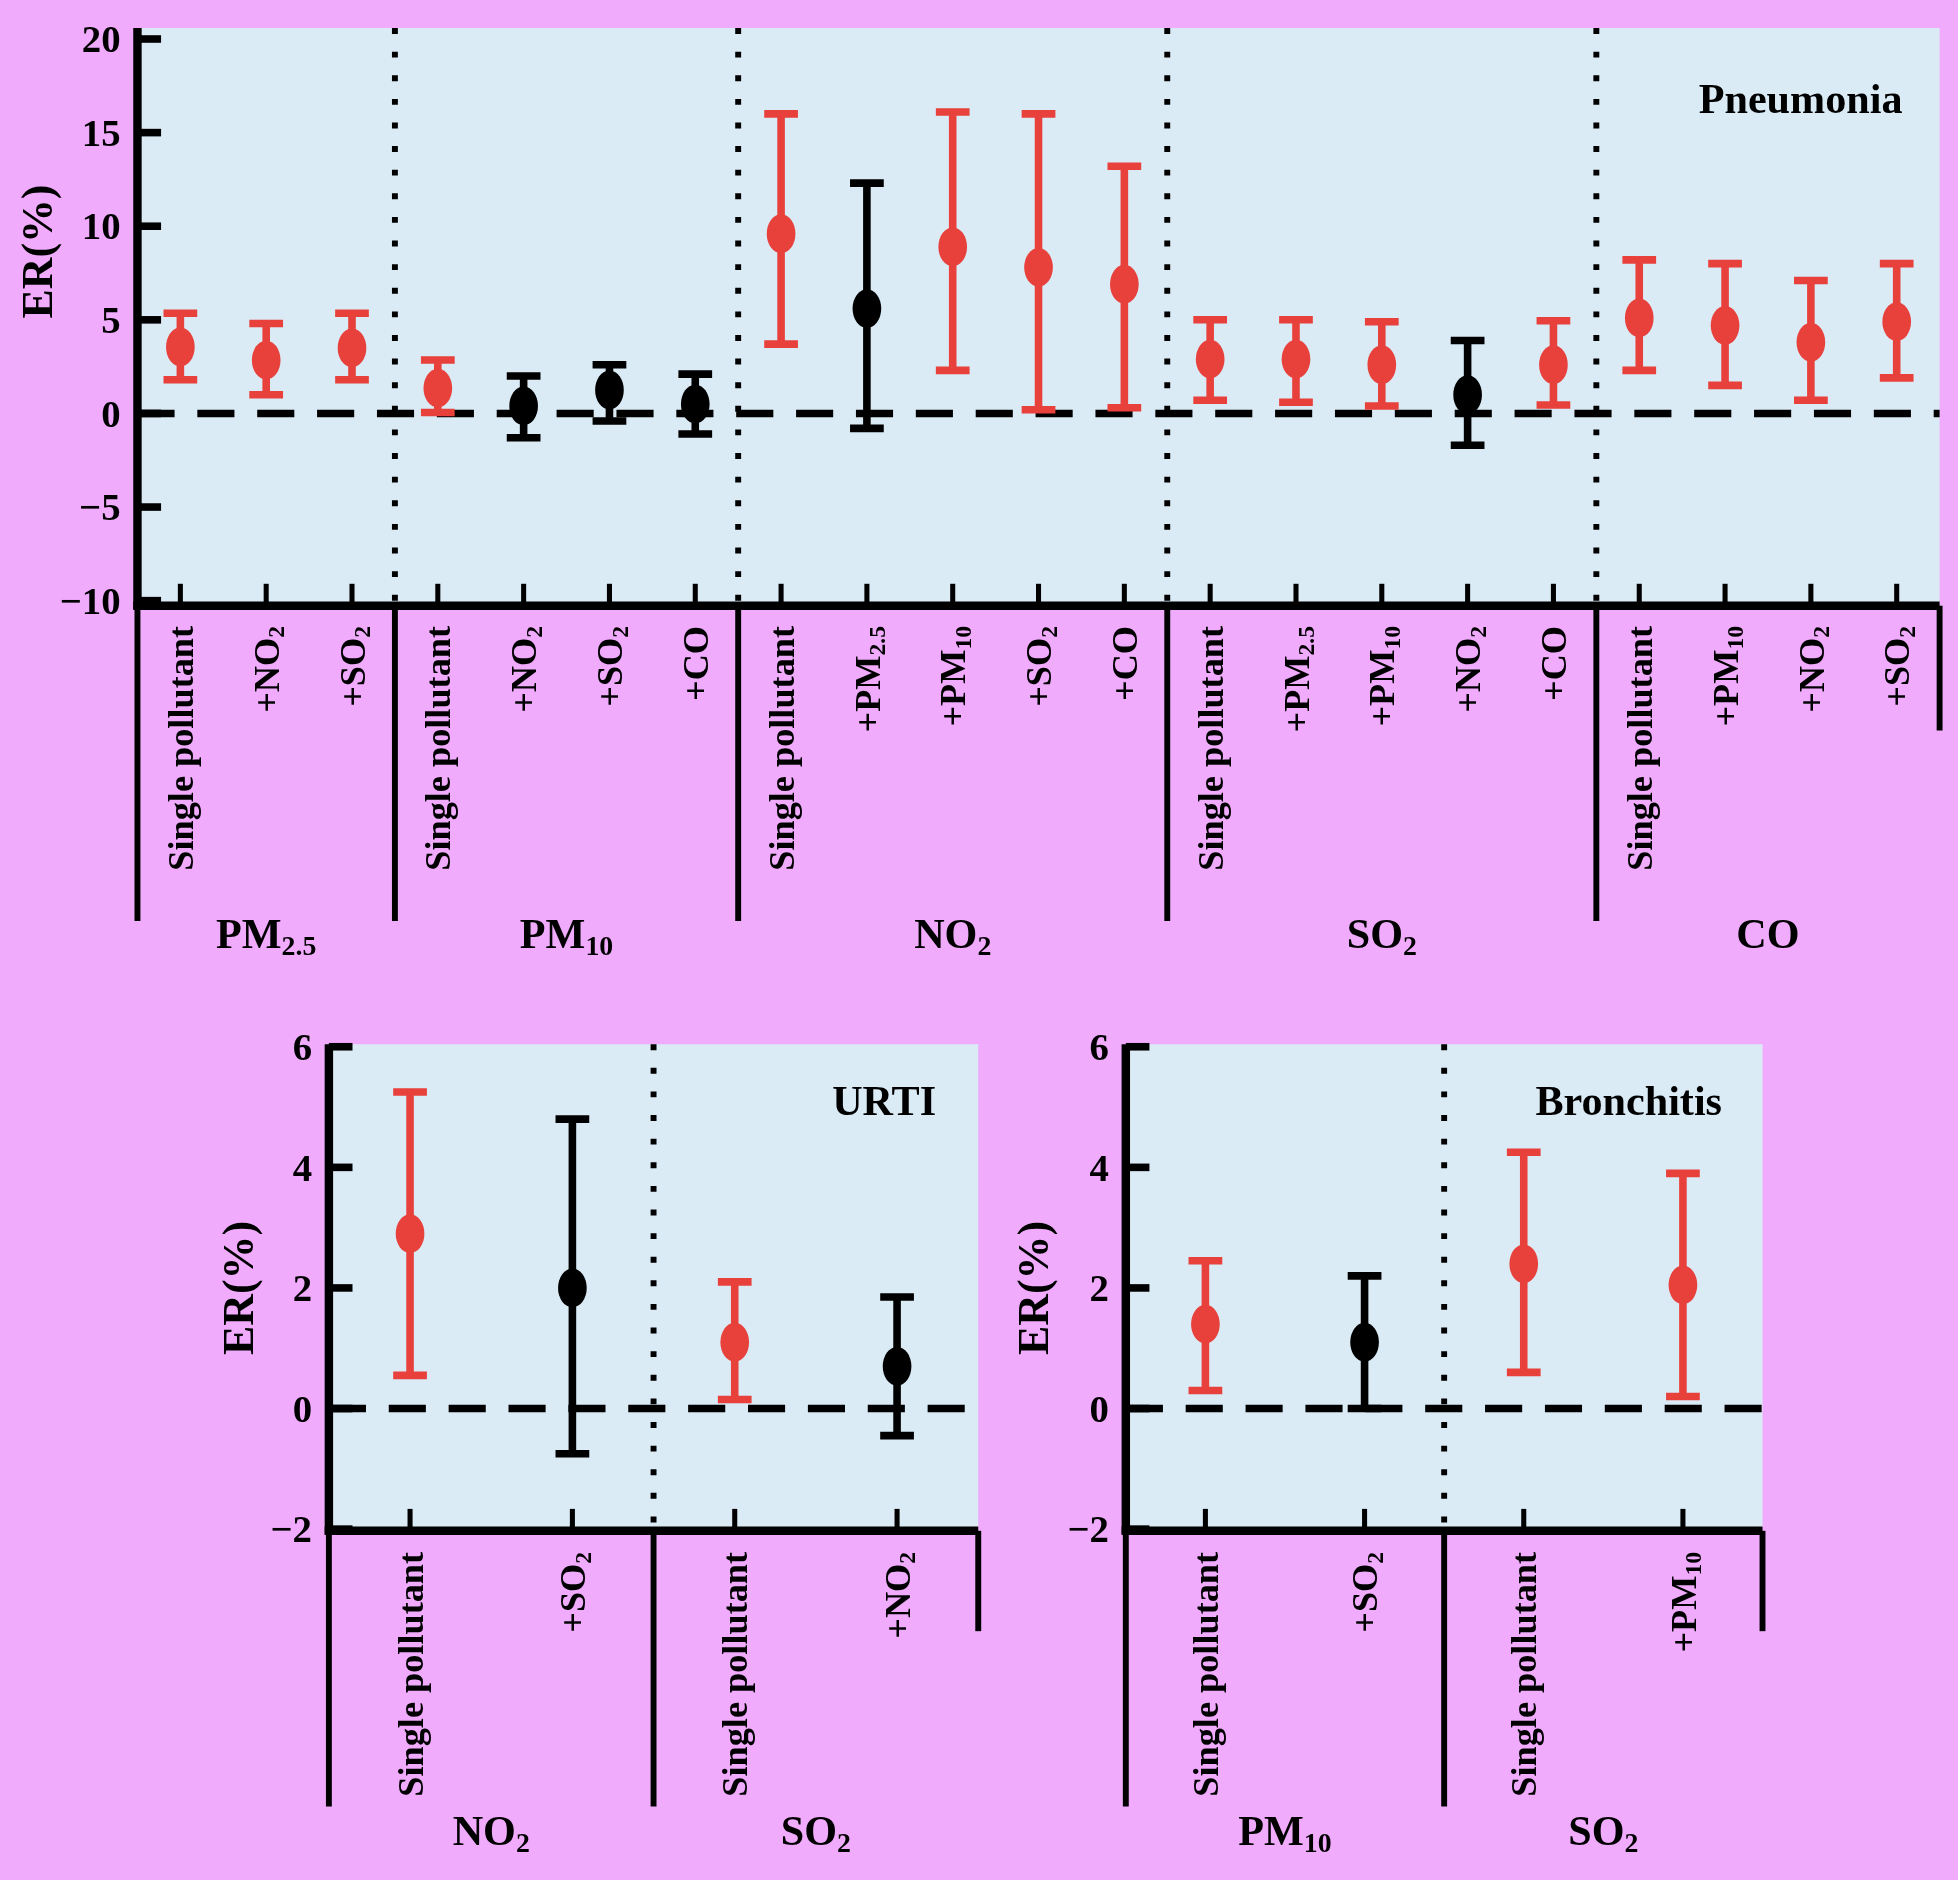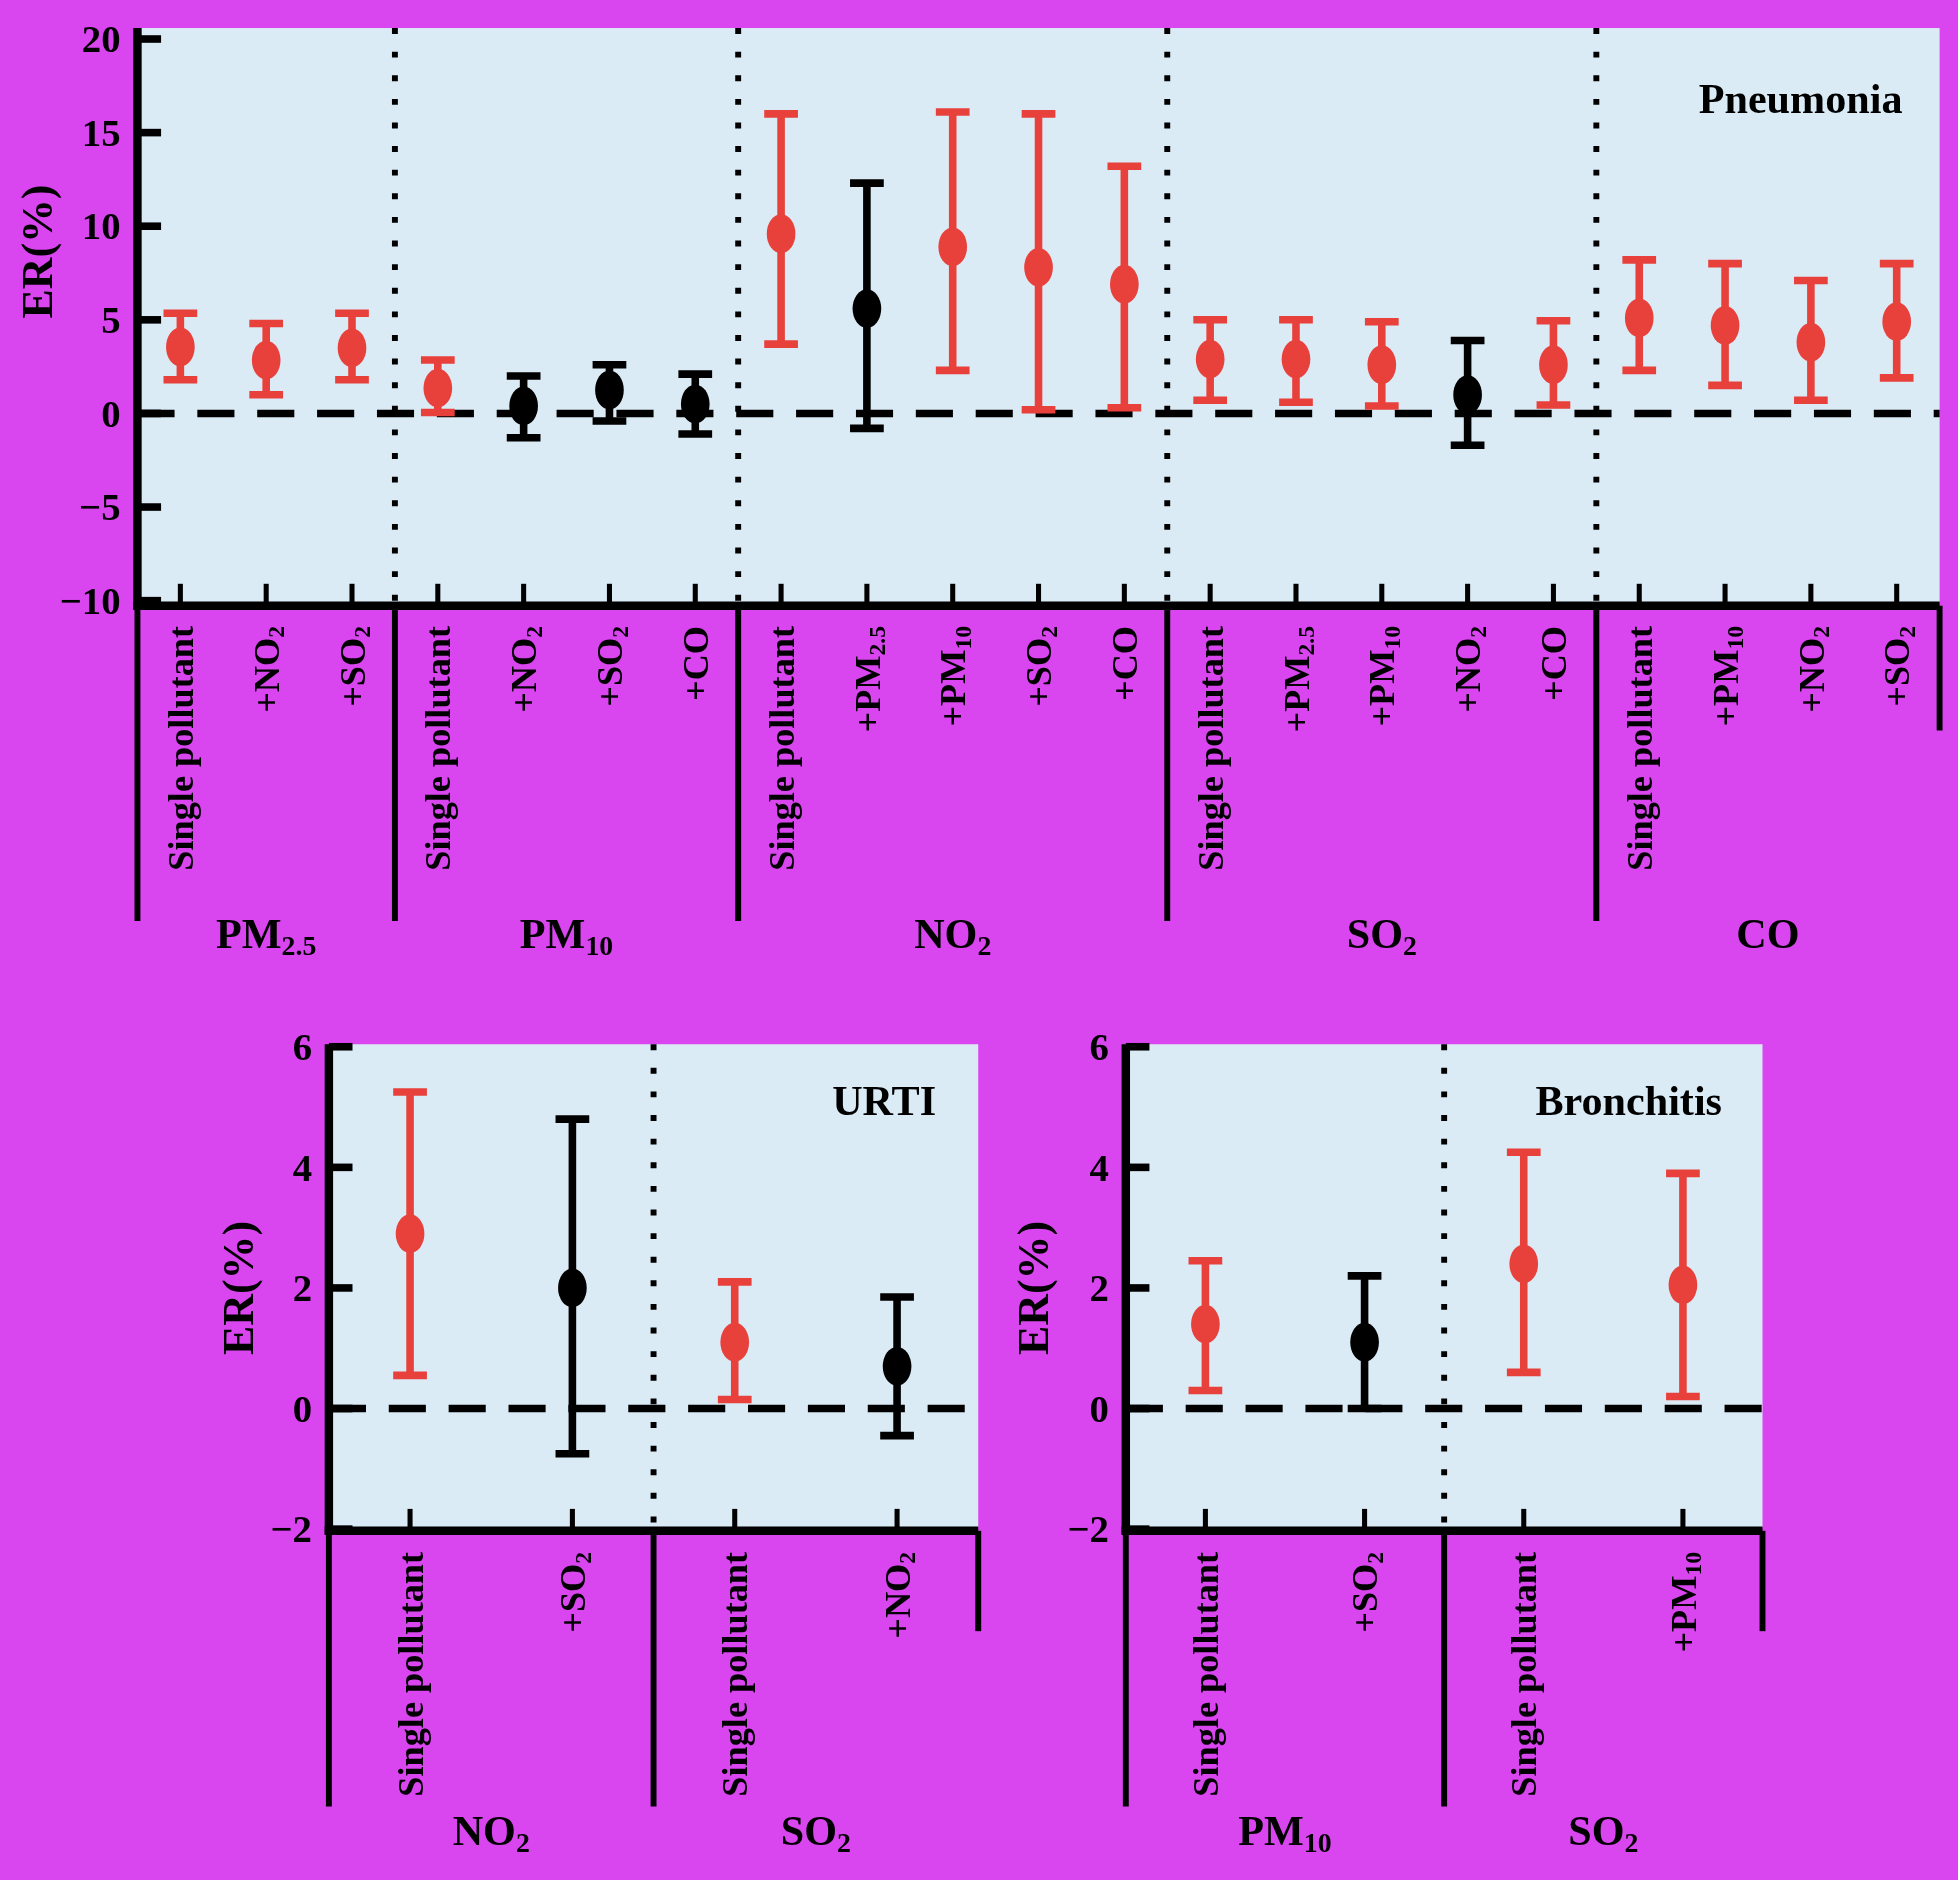--- a/index.html
+++ b/index.html
@@ -1,16 +1,16 @@
 <!DOCTYPE html>
 <html style="font-size:13.5px"><head>
 <meta charset="utf-8">
 <style>
   html,body{margin:0;padding:0;background:#ffffff;}
-  .figure{position:relative;width:1959px;height:1881px;background:#d946ef;overflow:hidden;text-align:right;}
+  .figure{position:relative;width:1959px;height:1881px;background:#f0abfc;overflow:hidden;text-align:right;}
   svg{display:block;}
   svg text{font-family:"Liberation Serif","DejaVu Serif",serif;font-weight:bold;fill:#000000;}
 </style>
 </head>
 <body>
 
 <div class="figure">
   <svg id="chart-canvas" width="1959" height="1881" viewBox="0 0 2323 2230">
       <g>
         <rect x="163" y="33" width="2137" height="681" fill="#DAEBF6"></rect>

